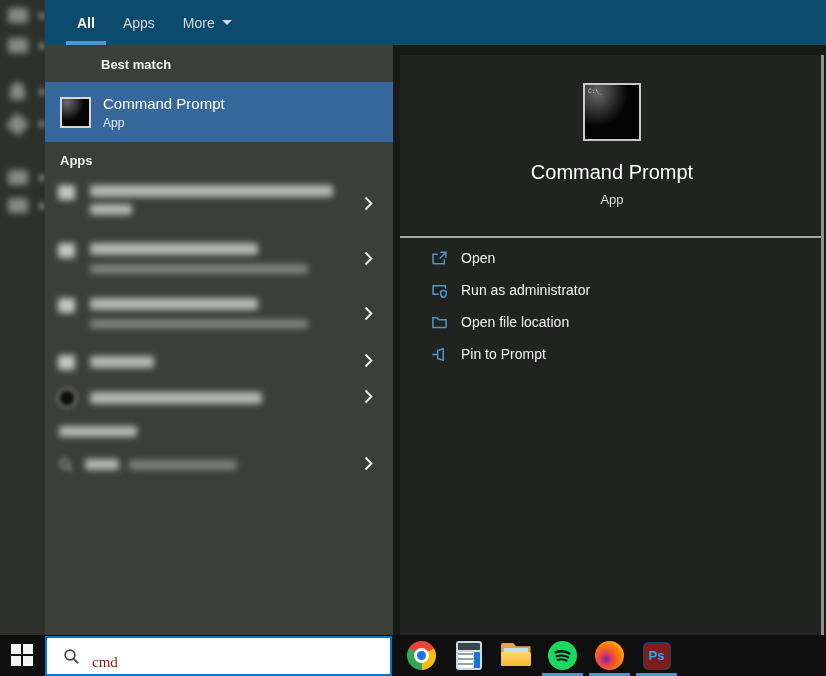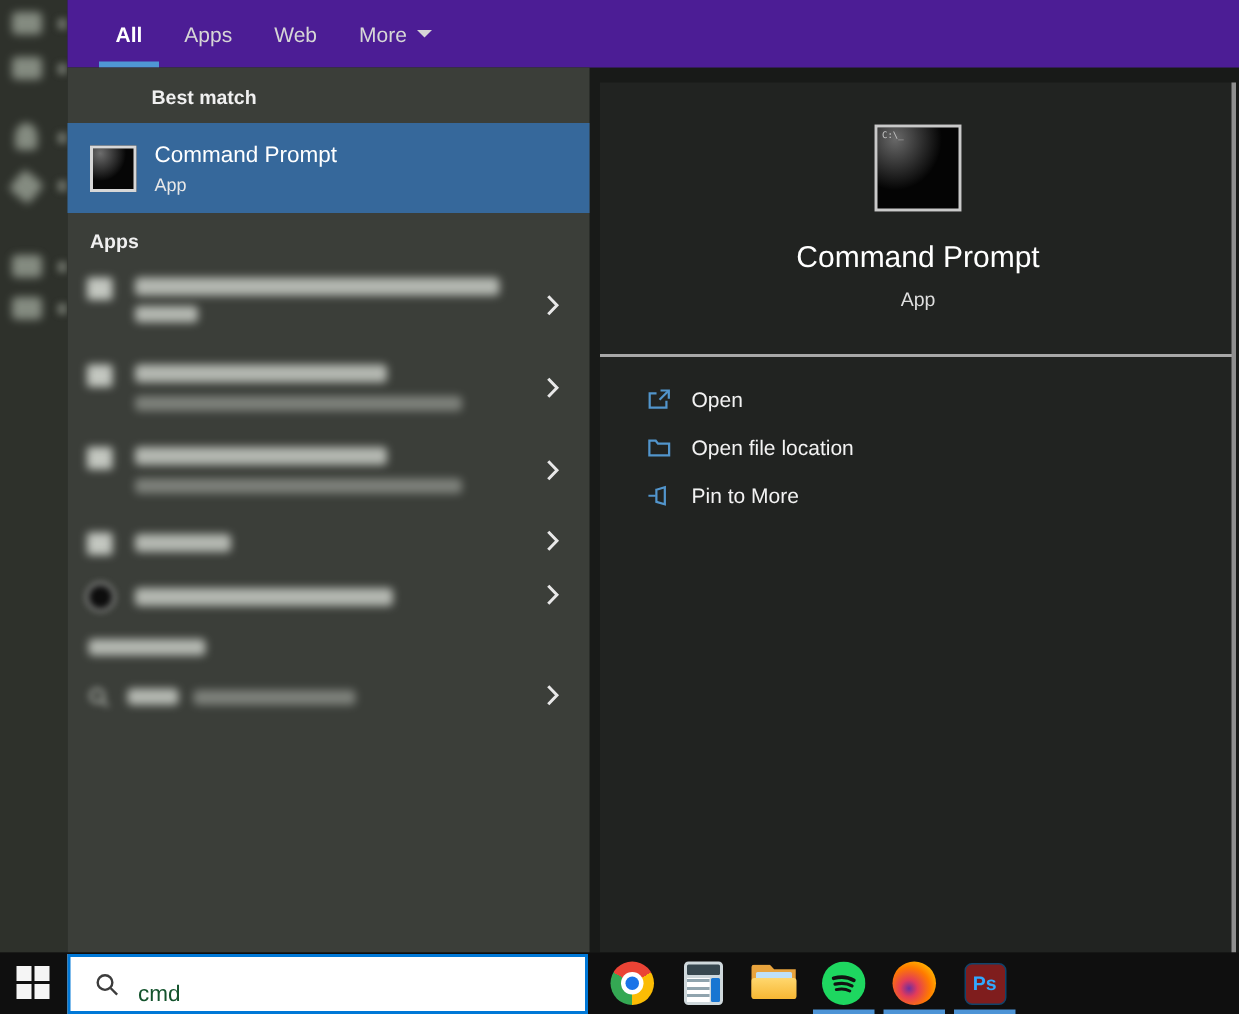--- a/index.html
+++ b/index.html
@@ -6,21 +6,21 @@
   html,body { background:#000; }
   body { font-family:"Liberation Sans", sans-serif; }
   .screen { position:relative; width:826px; height:676px; background:#1c1e1c; overflow:hidden; }
 
   
   .desktop-strip { position:absolute; left:0; top:0; width:45px; height:635px; background:#2e312b; overflow:hidden; }
   .blob { position:absolute; background:#9aa296; opacity:.8; filter:blur(3px); border-radius:3px; }
   .blob-label { position:absolute; background:#878c82; opacity:.6; filter:blur(2px); border-radius:2px; }
 
   
-  .topbar { position:absolute; left:45px; top:0; width:781px; height:45px; background:#4c1d95; display:flex; align-items:center; }
+  .topbar { position:absolute; left:45px; top:0; width:781px; height:45px; background:#0c4a6e; display:flex; align-items:center; }
   .tabs { display:flex; align-items:center; height:100%; padding-left:18px; }
   .tab { position:relative; height:100%; display:flex; align-items:center; padding:0 14px; color:#d6d6d6; font-size:14px; cursor:default; }
   .tab.selected { color:#ffffff; font-weight:bold; }
   .tab-underline { position:absolute; left:50%; transform:translateX(-50%); bottom:0; width:40px; height:4px; background:#4f97d4; }
   .dropdown-caret { width:0; height:0; border-left:5px solid transparent; border-right:5px solid transparent; border-top:5px solid #d6d6d6; margin-left:7px; }
   .topbar-right { position:absolute; right:14px; top:0; height:45px; display:flex; align-items:center; gap:14px; }
   .rewards-count { color:#d0d0d0; font-size:13px; }
   .rewards-badge { width:30px; height:30px; border-radius:50%; background:#3c3f3c; display:flex; align-items:center; justify-content:center; }
   .avatar { width:30px; height:30px; border-radius:50%; background:radial-gradient(circle at 50% 35%, #cde9f8 0%, #a9d4ee 70%, #8fc2e2 100%); position:relative; overflow:hidden; margin-left:14px; }
   .avatar .head { position:absolute; left:8px; top:4px; width:14px; height:13px; border-radius:50% 50% 46% 46%; background:#f2cba2; }
@@ -42,32 +42,32 @@
   .redact { position:absolute; background:#c9cdc6; opacity:.85; filter:blur(3px); border-radius:3px; }
   .redact.dim { background:#a9ada6; opacity:.6; }
   .redact-icon { position:absolute; width:17px; height:15px; background:#d2d6cf; opacity:.9; filter:blur(3px); border-radius:2px; }
   .redact-circle { position:absolute; width:16px; height:16px; border-radius:50%; background:#0d0d0d; box-shadow:0 0 0 2px rgba(215,215,215,.55); filter:blur(2px); }
   .row-chevron { position:absolute; right:20px; }
   .blur-mag { position:absolute; filter:blur(2.5px); opacity:.85; }
 
   
   .search-bar { position:absolute; left:45px; top:636px; width:347px; height:40px; background:#ffffff; border:2px solid #0078d7; display:flex; align-items:center; z-index:5; }
   .search-bar svg { margin-left:16px; flex:0 0 auto; }
-  .search-input { border:none; outline:none; background:transparent; color:#14532d; font-size:15px; font-family:Liberation Sans, sans-serif; margin-left:12px; width:260px;margin-top:12px; }
+  .search-input { border:none; outline:none; background:transparent; color:#7f1d1d; font-size:15px; font-family:Liberation Serif, serif; margin-left:12px; width:260px;margin-top:12px; }
 
   
   .panel-gap { position:absolute; left:393px; top:45px; width:433px; height:590px; background:#181a18; }
   .right-panel { position:absolute; left:400px; top:55px; width:424px; height:580px; background:#212321; }
   .cmd-icon-lg { position:absolute; left:50%; transform:translateX(-50%); top:28px; width:58px; height:58px; border:2px solid #c9c9c9; background:#040404 radial-gradient(ellipse at 22% 14%, rgba(110,110,110,.95), rgba(0,0,0,0) 52%); }
   .cmd-icon-lg span { position:absolute; left:3px; top:2px; color:#c7c7c7; font-size:6px; font-family:"DejaVu Sans Mono",monospace; }
   .preview-title { position:absolute; top:106px; width:100%; text-align:center; color:#ffffff; font-size:20px; }
   .preview-sub { position:absolute; top:137px; width:100%; text-align:center; color:#dedede; font-size:13px; }
   .divider { position:absolute; left:0; top:181px; width:100%; height:2px; background:#a8a8a8; }
   .actions { position:absolute; left:0; top:195px; width:100%; }
-  .action-row { height:32px; display:flex; align-items:center; padding-left:30px; }
+  .action-row { height:32px; display:flex; align-items:flex-start; padding-left:30px; }
   .action-icon { width:18px; display:flex; justify-content:center; }
   .action-label { color:#f2f2f2; font-size:14px; margin-left:13px; }
   .scroll-line { position:absolute; right:0; top:0; width:3px; height:100%; background:#8f8f8f; }
 
   
   .taskbar { position:absolute; left:0; top:635px; width:826px; height:41px; background:#0f0f0f; }
   .start-btn { position:absolute; left:11px; top:9px; width:23px; height:23px; display:grid; grid-template-columns:10px 10px; grid-template-rows:10px 10px; gap:2px; }
   .start-btn i { background:#f5f5f5; }
   .tb-icons { position:absolute; left:398px; top:0; height:41px; display:flex; }
   .tb-slot { position:relative; width:47px; height:41px; display:flex; align-items:center; justify-content:center; }
@@ -114,23 +114,20 @@
   <div class="topbar">
     <div class="tabs">
       <div class="tab selected">
         <span>All</span>
         <div class="tab-underline"></div>
       </div>
       <div class="tab">
           <span>Apps</span>
         </div>
       <div class="tab">
-          <span>Web</span>
-        </div>
-      <div class="tab">
         <span>More</span>
         <span class="dropdown-caret"></span>
       </div>
     </div>
   </div>
 
   <div class="left-panel">
     <div class="section-header" style="top:12px;padding-left:41px;">Best match</div>
 
     <div class="best-match-row">
@@ -211,33 +208,42 @@
             <path d="M12.5 8.6V13H2V4h4.3"></path>
               <path d="M8.8 2.2H14v5.2"></path>
               <path d="M13.8 2.4 8.2 8"></path>
           </svg>
         </span>
         <span class="action-label">Open</span>
       </div>
       <div class="action-row">
         <span class="action-icon">
           <svg width="17" height="17" viewBox="0 0 16 16" fill="none" stroke="#5295cc" stroke-width="1.4">
+            <path d="M13.5 6.2V3.5H2v8h5.3"></path>
+            <path d="M11.7 7.9l2.6 1v2.1c0 1.9-1.4 3-2.6 3.4-1.2-.4-2.6-1.5-2.6-3.4V8.9z"></path>
+          </svg>
+        </span>
+        <span class="action-label">Run as administrator</span>
+      </div>
+      <div class="action-row">
+        <span class="action-icon">
+          <svg width="17" height="17" viewBox="0 0 16 16" fill="none" stroke="#5295cc" stroke-width="1.4">
             <path d="M1.8 12.8V3.6h4l1.4 1.8h7v7.4z"></path>
           </svg>
         </span>
         <span class="action-label">Open file location</span>
       </div>
       <div class="action-row">
         <span class="action-icon">
           <svg width="17" height="17" viewBox="0 0 16 16" fill="none" stroke="#5295cc" stroke-width="1.4">
             <path d="M1.2 8h4.6"></path>
               <path d="M6.2 4.2 11.5 2.6v10.8L6.2 11.8z"></path>
           </svg>
         </span>
-        <span class="action-label">Pin to More</span>
+        <span class="action-label">Pin to Prompt</span>
       </div>
     </div>
     <div class="scroll-line"></div>
   </div>
 
   <div class="taskbar">
     <div class="start-btn">
         <i></i>
         <i></i>
         <i></i>

